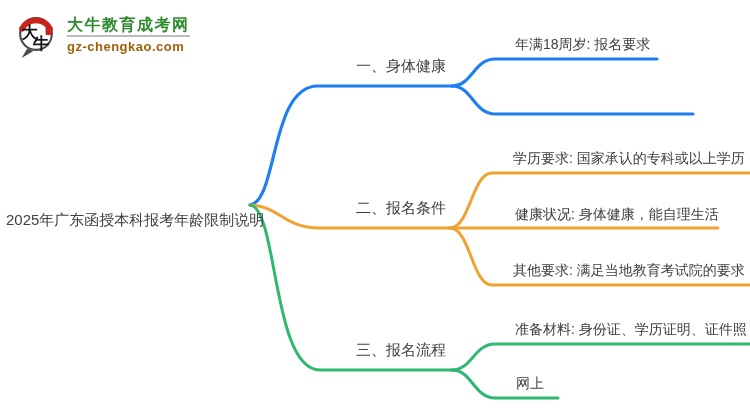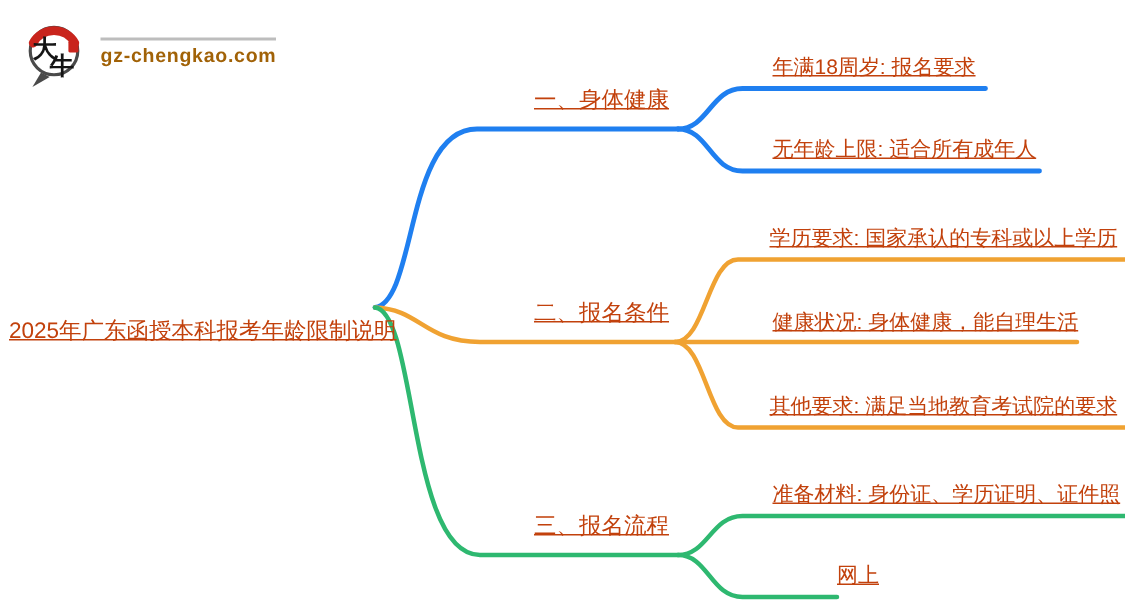--- a/index.html
+++ b/index.html
@@ -8,22 +8,21 @@
     background:#ffffff;
     overflow:hidden;
     position:relative;
     font-family:"Liberation Sans","DejaVu Sans",sans-serif;
   }
   #stage{position:absolute;left:0;top:0;width:750px;height:410px;}
   svg.lines{position:absolute;left:0;top:0;}
   .txt{
     position:absolute;
     white-space:nowrap;
-    color:#c2410c;
-    text-decoration:underline;
+    color:#404040;
   }
   .root-label{font-size:15px;letter-spacing:0px;margin-top:16px;}
   .branch-label{font-size:15px;}
   .leaf-label{font-size:14px;}
   
   .logo{position:absolute;left:12px;top:8px;display:flex;align-items:center;}
   .logo-mark{width:48px;height:52px;flex:0 0 auto;}
   .logo-text{margin-left:7px;display:flex;flex-direction:column;}
   .logo-name{
     font-size:16px;font-weight:bold;color:#2e8b2e;
@@ -65,34 +64,34 @@
   <div class="logo">
     <svg class="logo-mark" viewBox="0 0 50 54">
       <path d="M16 42 L10 52 L22 45 Z" fill="#4a4a4a"></path>
       <circle cx="25" cy="27" r="16.5" fill="#ffffff" stroke="#4a4a4a" stroke-width="2.2"></circle>
       <path d="M10.5 21.5 A16.5 16.5 0 0 1 39.5 21.5" fill="none" stroke="#c9241c" stroke-width="6" stroke-linecap="round"></path>
       <rect x="35" y="20" width="7" height="8" rx="1" fill="#c9241c"></rect>
       <text x="10" y="31" font-size="17" font-weight="bold" fill="#151515" font-family="'Liberation Serif','DejaVu Serif',serif">大</text>
       <text x="22" y="43" font-size="17" font-weight="bold" fill="#151515" font-family="'Liberation Serif','DejaVu Serif',serif">牛</text>
     </svg>
     <div class="logo-text">
+      <span class="logo-name">大牛教育成考网</span>
       <span class="logo-rule"></span>
       <span class="logo-domain">gz-chengkao.com</span>
     </div>
   </div>
 
   <div class="txt root-label" style="left:6px;top:195px;">2025年广东函授本科报考年龄限制说明</div>
 
   <div class="txt branch-label" style="left:356px;top:57px;">一、身体健康</div>
   <div class="txt branch-label" style="left:356px;top:199px;text-align:right;">二、报名条件</div>
   <div class="txt branch-label" style="left:356px;top:341px;">三、报名流程</div>
 
   <div class="txt leaf-label" style="left:515px;top:36px;">年满18周岁: 报名要求</div>
-  <div class="txt leaf-label" style="left:515px;top:91px;">无年龄上限: 适合所有成年人</div>
 
   <div class="txt leaf-label" style="left:515px;top:206px;">健康状况: 身体健康，能自理生活</div>
   <div class="txt leaf-label" style="left:513px;top:150px;">学历要求: 国家承认的专科或以上学历</div>
   <div class="txt leaf-label" style="left:513px;top:262px;">其他要求: 满足当地教育考试院的要求</div>
 
   <div class="txt leaf-label" style="left:515px;top:321px;">准备材料: 身份证、学历证明、证件照</div>
-  <div class="txt leaf-label" style="left:516px;top:375px;margin-left:42px;">网上</div>
+  <div class="txt leaf-label" style="left:516px;top:375px;">网上</div>
 
 </div>
 
 </body></html>

